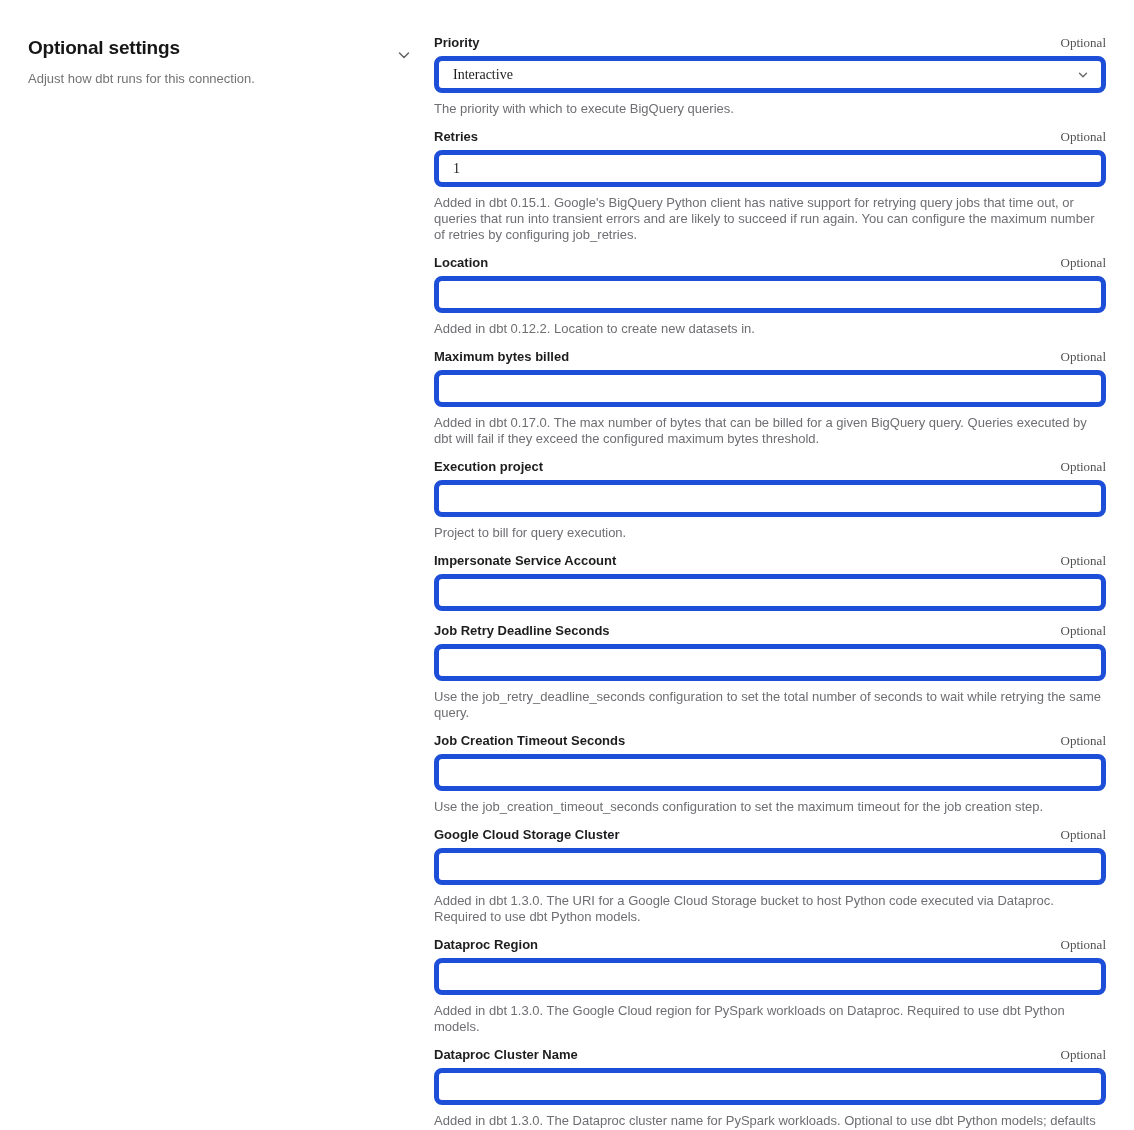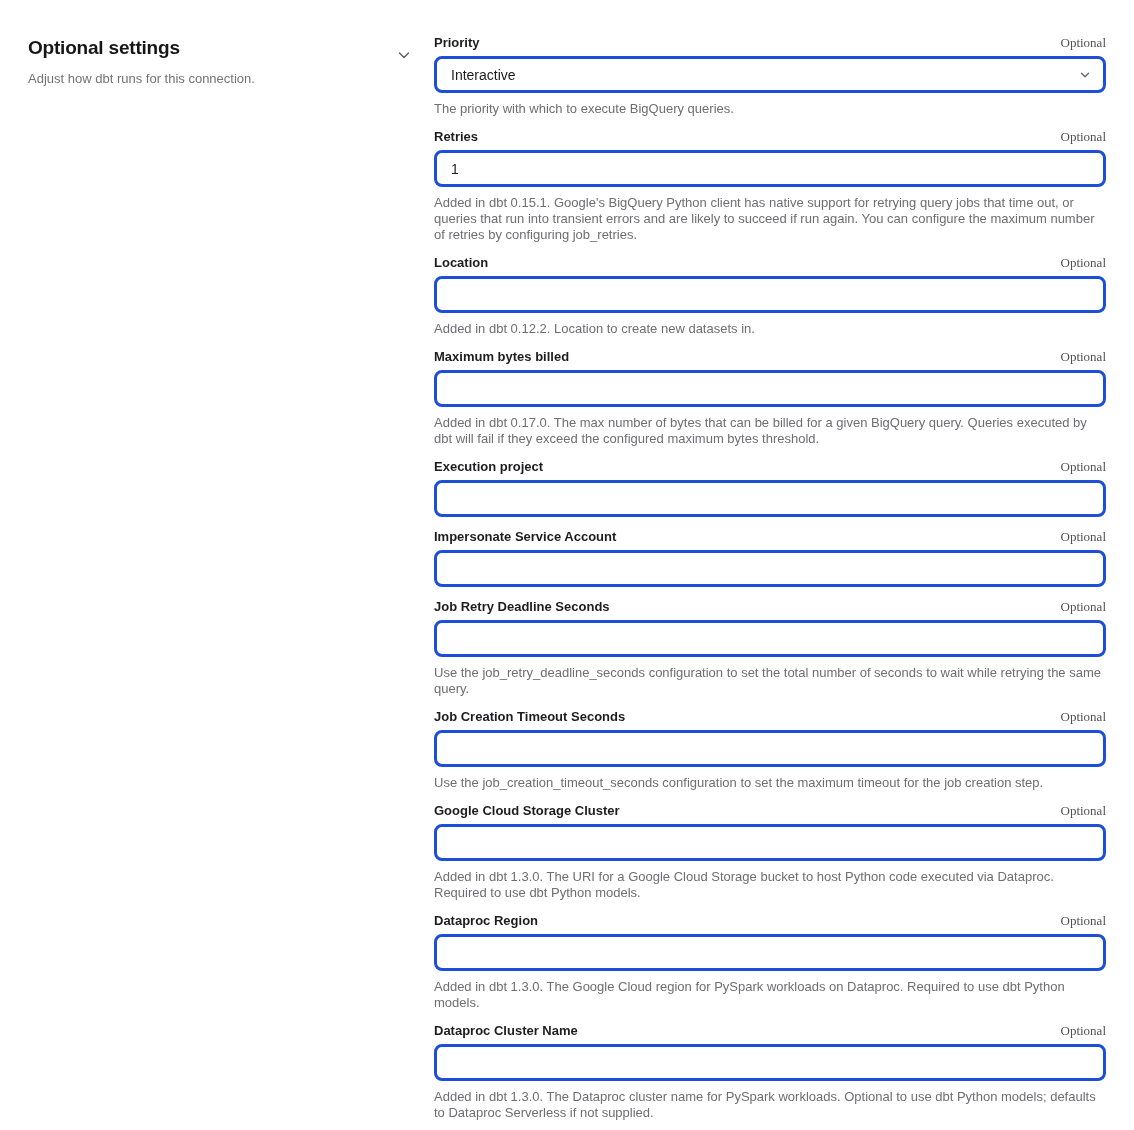--- a/index.html
+++ b/index.html
@@ -71,23 +71,23 @@
     font-size: 13px;
     font-weight: 400;
     color: #515154;
     line-height: 16px;
     font-family: Liberation Serif, serif;
   }
   .text-input, .select-box {
     width: 100%;
     height: 37px;
     background: #ffffff;
-    border: 3px solid #1d4ed8;
+    border: 5px solid #1d4ed8;
     border-radius: 8px;
-    font-family: Liberation Sans, sans-serif;
+    font-family: Liberation Serif, serif;
     font-size: 14px;
     color: #1d1d1f;
     padding: 0 14px;
     outline: none;
   }
   .select-box {
     display: flex;
     align-items: center;
     justify-content: space-between;
     cursor: pointer;
@@ -160,20 +160,21 @@
       <input class="text-input" type="text" style="">
       <div class="field-help">Added in dbt 0.17.0. The max number of bytes that can be billed for a given BigQuery query. Queries executed by dbt will fail if they exceed the configured maximum bytes threshold.</div>
     </div>
 
     <div class="field">
       <div class="field-head">
         <span class="field-label">Execution project</span>
         <span class="optional-badge">Optional</span>
       </div>
       <input class="text-input" type="text" style="">
+      <div class="field-help">Project to bill for query execution.</div>
     </div>
 
     <div class="field">
       <div class="field-head">
         <span class="field-label">Impersonate Service Account</span>
         <span class="optional-badge">Optional</span>
       </div>
       <input class="text-input" type="text" style="">
     </div>
 

